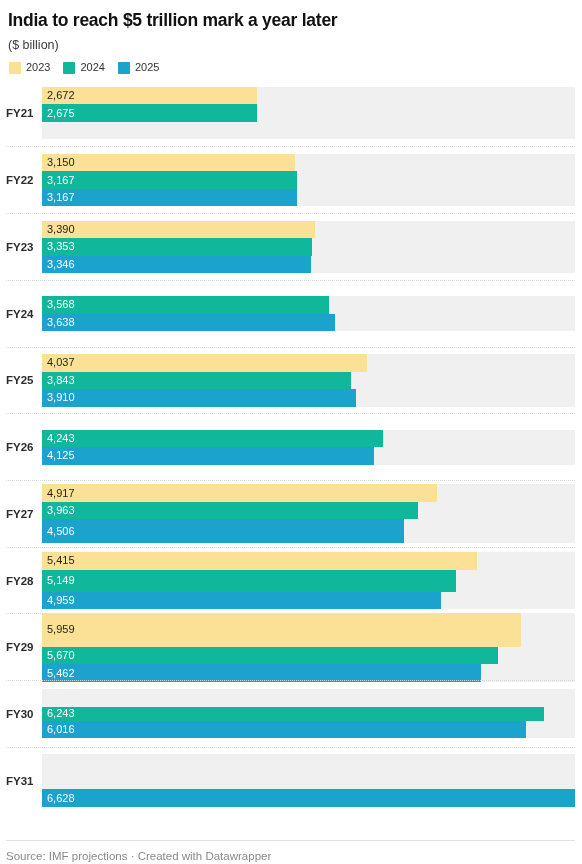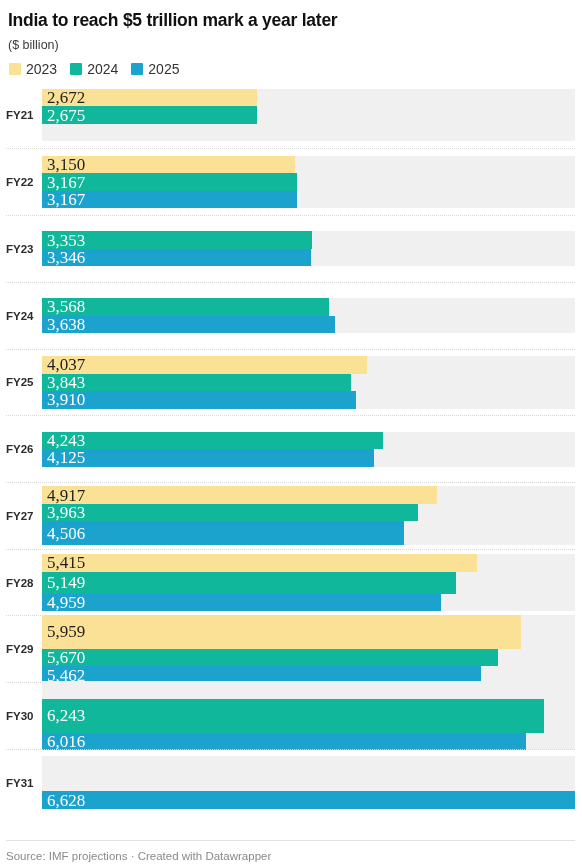--- a/index.html
+++ b/index.html
@@ -55,21 +55,21 @@
     align-items: center;
     gap: 5px;
   }
   .legend-swatch {
     width: 12px;
     height: 12px;
     border-radius: 1px;
     flex: none;
   }
   .legend-label {
-    font-size: 14px;
+    font-size: 11px;
     color: #333333;
     line-height: 1;
   }
 
   
   .plot {
     flex: 1 1 auto;
     position: relative;
     padding: 0 7px 0 6px;
     box-sizing: border-box;
@@ -113,25 +113,24 @@
     bottom: 0;
     width: 0;
   }
   .bar-value {
     position: absolute;
     left: 5px;
     top: 0;
     bottom: 0;
     display: flex;
     align-items: center;
-    font-size: 17px;
+    font-size: 11px;
     line-height: 1;
     white-space: nowrap;
     z-index: 2;
-    font-family: Liberation Serif, serif;
   }
   .bar-value.dark {
     color: #1f1f1f;
   }
   .bar-value.light {
     color: #ffffff;
   }
 
   
   .footer {
@@ -198,20 +197,24 @@
           <div class="bar-row" style="height: 17.5px;">
             <div class="bar-fill" style="background: rgb(27, 163, 205); width: 47.7821%;"></div>
             <div class="bar-value light">3,167</div>
           </div>
         </div>
       </div>
       <div class="group" style="height: 66.7273px;">
         <div class="group-label">FY23</div>
         <div class="bars">
           <div class="bar-row" style="height: 17.5px;">
+            <div class="bar-fill" style="background: rgb(251, 225, 150); width: 51.1467%;"></div>
+            <div class="bar-value dark">3,390</div>
+          </div>
+          <div class="bar-row" style="height: 17.5px;">
             <div class="bar-fill" style="background: rgb(16, 183, 154); width: 50.5884%;"></div>
             <div class="bar-value light">3,353</div>
           </div>
           <div class="bar-row" style="height: 17.5px;">
             <div class="bar-fill" style="background: rgb(27, 163, 205); width: 50.4828%;"></div>
             <div class="bar-value light">3,346</div>
           </div>
         </div>
       </div>
       <div class="group" style="height: 66.7273px;">
@@ -307,21 +310,21 @@
             <div class="bar-value light">5,462</div>
           </div>
         </div>
       </div>
       <div class="group" style="height: 66.7273px;">
         <div class="group-label">FY30</div>
         <div class="bars">
           <div class="bar-row empty" style="height: 17.5px;">
             <div class="bar-fill" style="background: rgb(251, 225, 150); width: 0%;"></div>
           </div>
-          <div class="bar-row" style="height: 34px;">
+          <div class="bar-row" style="height: 14px;">
             <div class="bar-fill" style="background: rgb(16, 183, 154); width: 94.1913%;"></div>
             <div class="bar-value light">6,243</div>
           </div>
           <div class="bar-row" style="height: 17.5px;">
             <div class="bar-fill" style="background: rgb(27, 163, 205); width: 90.7664%;"></div>
             <div class="bar-value light">6,016</div>
           </div>
         </div>
       </div>
       <div class="group" style="height: 66.7273px;">

